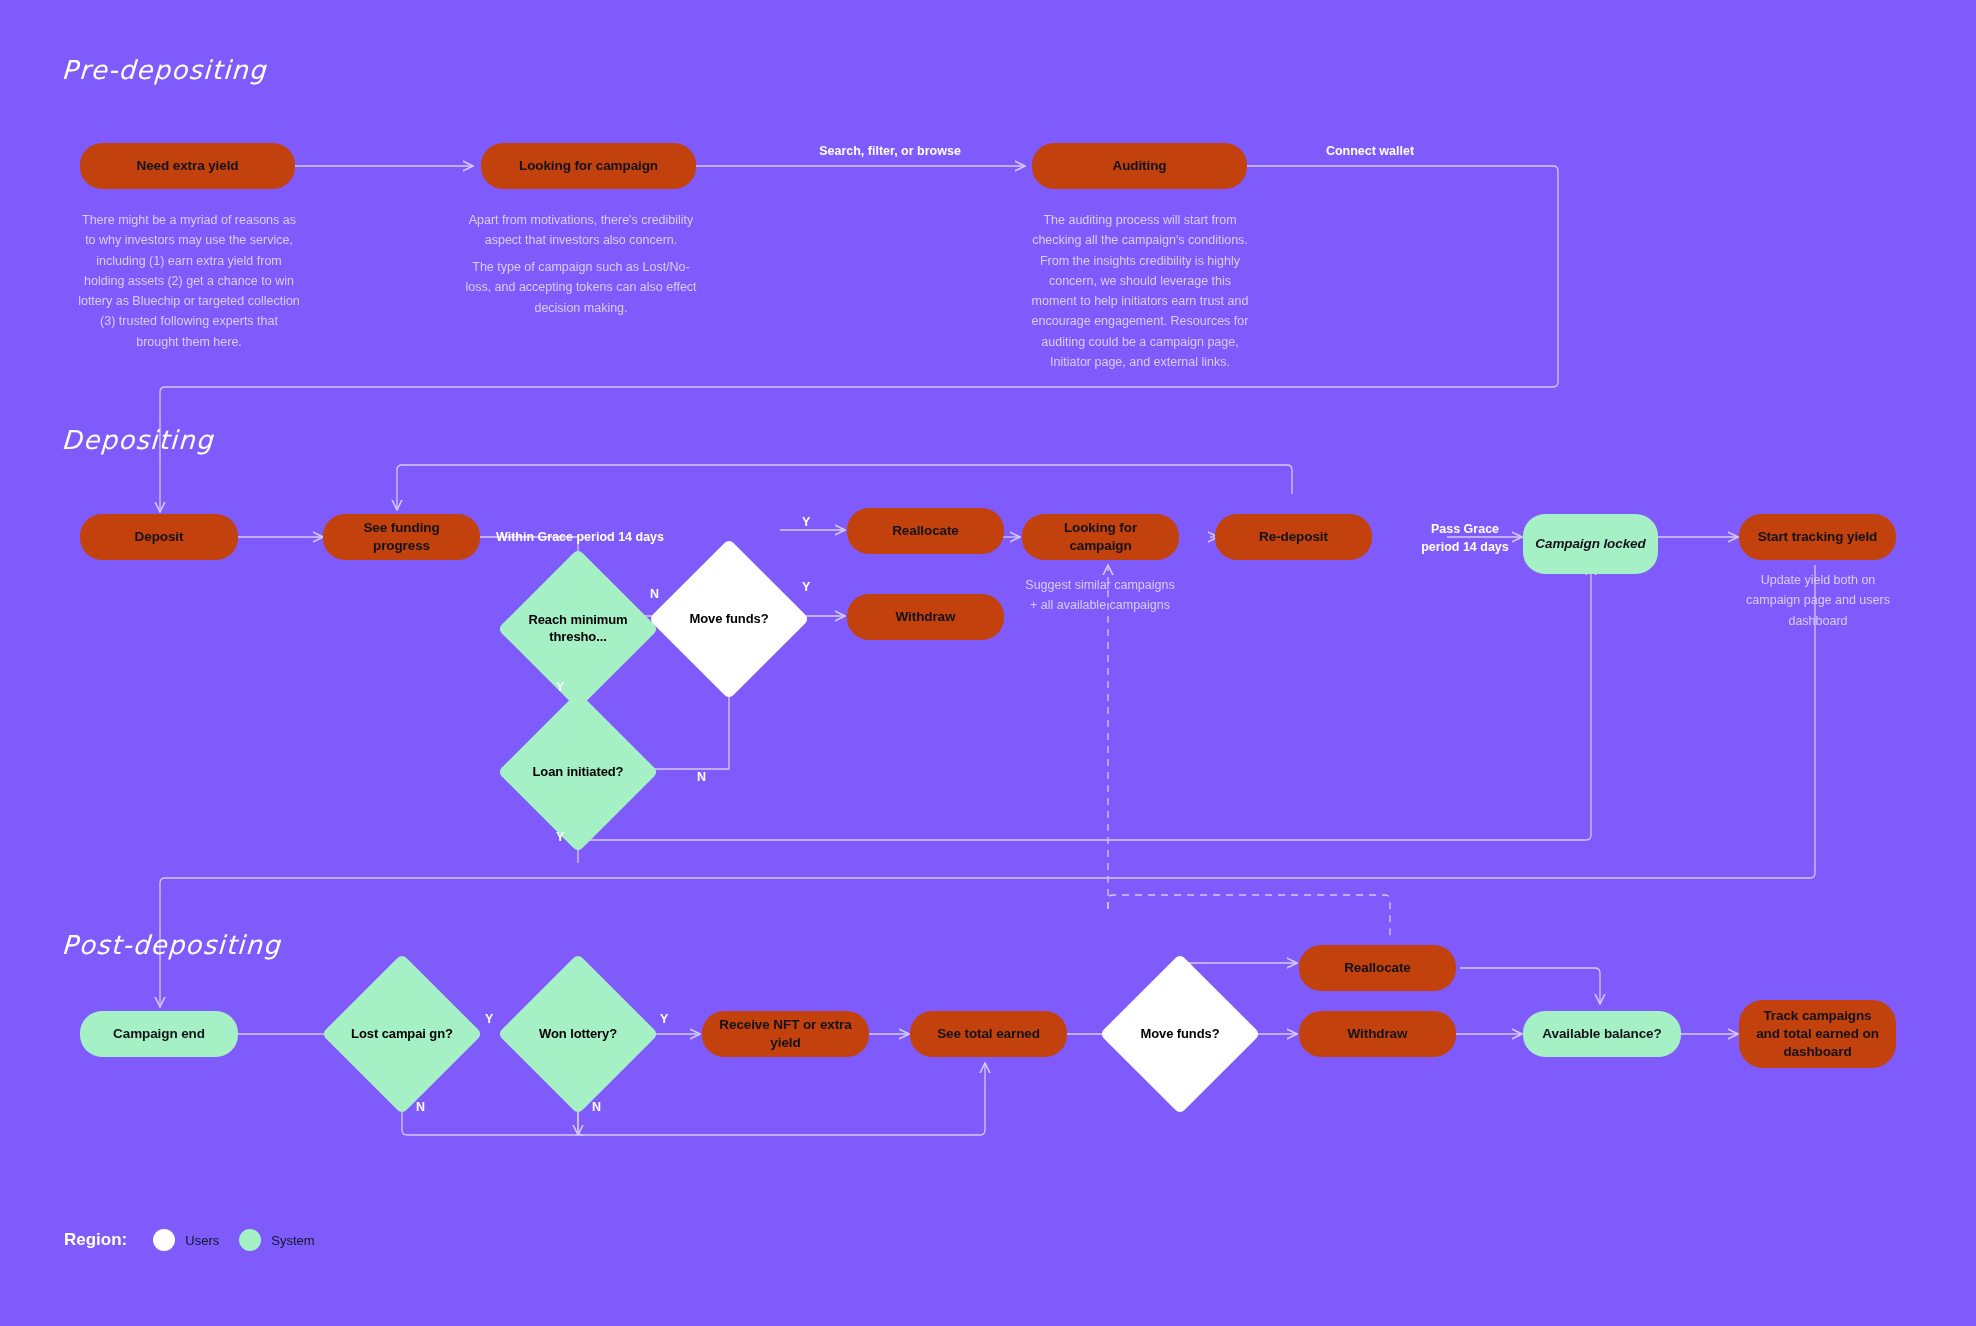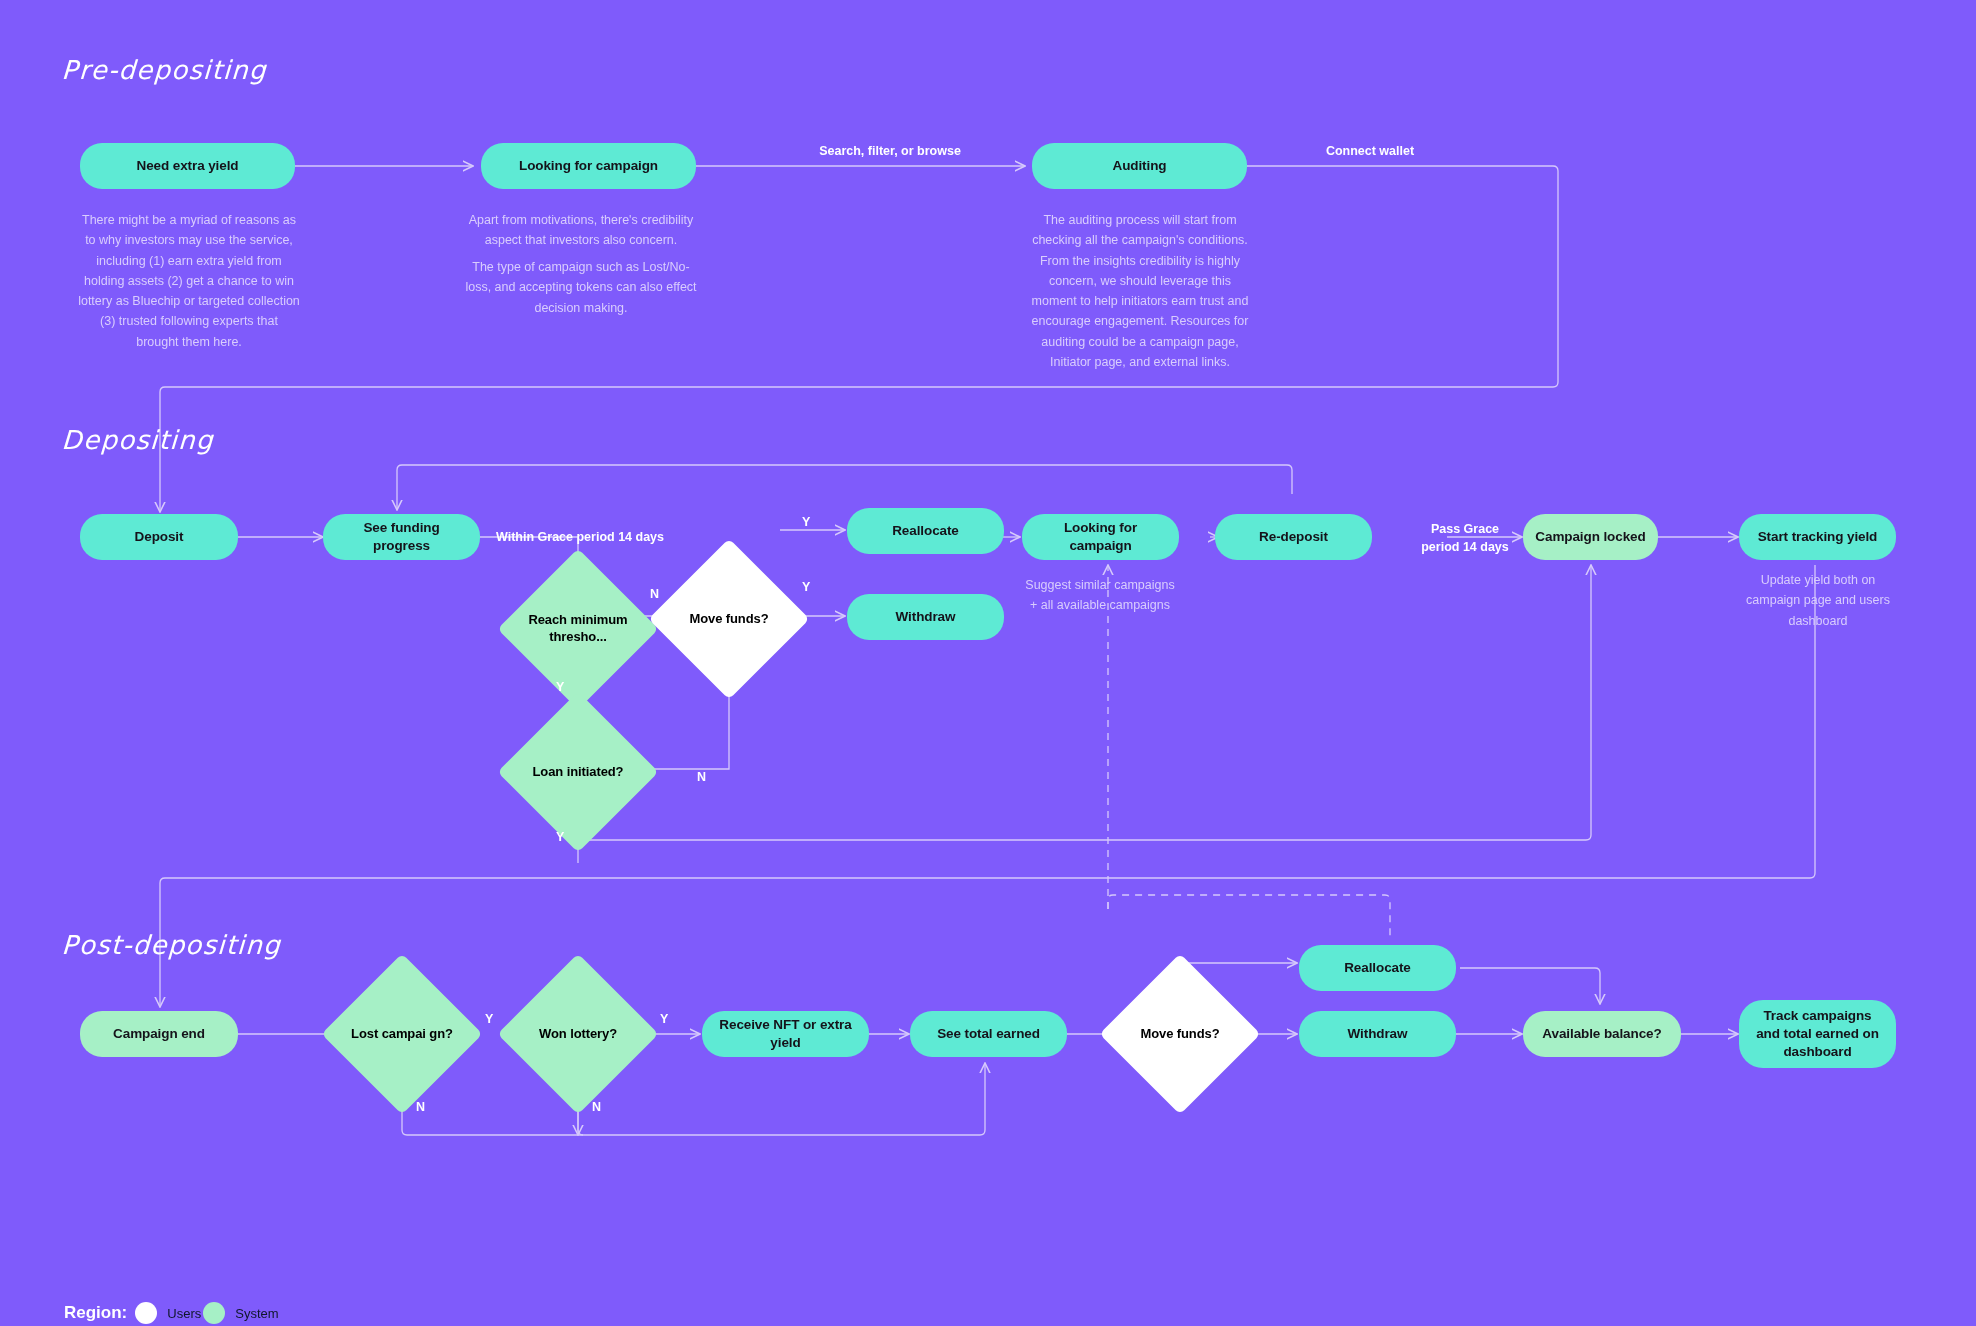--- a/index.html
+++ b/index.html
@@ -27,21 +27,21 @@
     white-space:nowrap;
   }
 
   
   .node{
     position:absolute;
     box-sizing:border-box;
     display:flex;align-items:center;justify-content:center;
     text-align:center;
     border-radius:22px;
-    background:#5eead4;
+    background:#c2410c;
     color:#15131A;
     font-size:13.5px;
     font-weight:700;
     line-height:1.32;
     padding:6px 12px;
     letter-spacing:-0.1px;
   }
   .node.green{background:#A6F0C6;}
   .node.tall{border-radius:24px;}
 
@@ -91,22 +91,22 @@
     position:absolute;
     color:#D9CDFD;
     font-size:12.5px;
     line-height:1.62;
     text-align:center;
     font-weight:400;
   }
 
   
   #legend{
-    position:absolute;left:64px;top:1302px;
-    display:flex;align-items:center;gap:2px;
+    position:absolute;left:64px;top:1229px;
+    display:flex;align-items:center;gap:20px;
   }
   #legend .legend-title{
     color:#FFFFFF;font-size:17px;font-weight:700;margin-right:6px;
   }
   .legend-item{display:flex;align-items:center;gap:10px;}
   .swatch{width:22px;height:22px;border-radius:50%;display:block;}
   .swatch.users{background:#FFFFFF;}
   .swatch.system{background:#A6F0C6;}
   .legend-label{color:#0f172a;font-size:13px;font-weight:400;}
 </style>
@@ -186,21 +186,21 @@
   <div class="desc" style="left:465px;top:210px;width:232px;">Apart from motivations, there's credibility aspect that investors also concern.</div>
   <div class="desc" style="left:465px;top:257px;width:232px;">The type of campaign such as Lost/No-loss, and accepting tokens can also effect decision making.</div>
   <div class="desc" style="left:1025px;top:210px;width:230px;">The auditing process will start from checking all the campaign's conditions. From the insights credibility is highly concern, we should leverage this moment to help initiators earn trust and encourage engagement. Resources for auditing could be a campaign page, Initiator page, and external links.</div>
 
   <div class="node" style="left:80px;top:514px;width:158px;height:46px;">Deposit</div>
   <div class="node" style="left:323px;top:514px;width:157px;height:46px;">See funding progress</div>
   <div class="node" style="left:847px;top:508px;width:157px;height:46px;">Reallocate</div>
   <div class="node" style="left:847px;top:594px;width:157px;height:46px;">Withdraw</div>
   <div class="node" style="left:1022px;top:514px;width:157px;height:46px;">Looking for campaign</div>
   <div class="node" style="left:1215px;top:514px;width:157px;height:46px;">Re-deposit</div>
-  <div class="node green" style="left:1523px;top:514px;width:135px;height:46px;">Campaign locked</div>
+  <div class="node green" style="left:1523px;top:514px;width:135px;height:60px;font-style:italic;">Campaign locked</div>
   <div class="node" style="left:1739px;top:514px;width:157px;height:46px;">Start tracking yield</div>
 
   <div class="diamond green" style="left:521px;top:572px;width:114px;height:114px;">
     <span class="shape"></span>
     <span class="dlabel">Reach minimum thresho...</span>
   </div>
   <div class="diamond" style="left:672px;top:562px;width:114px;height:114px;">
     <span class="shape"></span>
     <span class="dlabel">Move funds?</span>
   </div>

